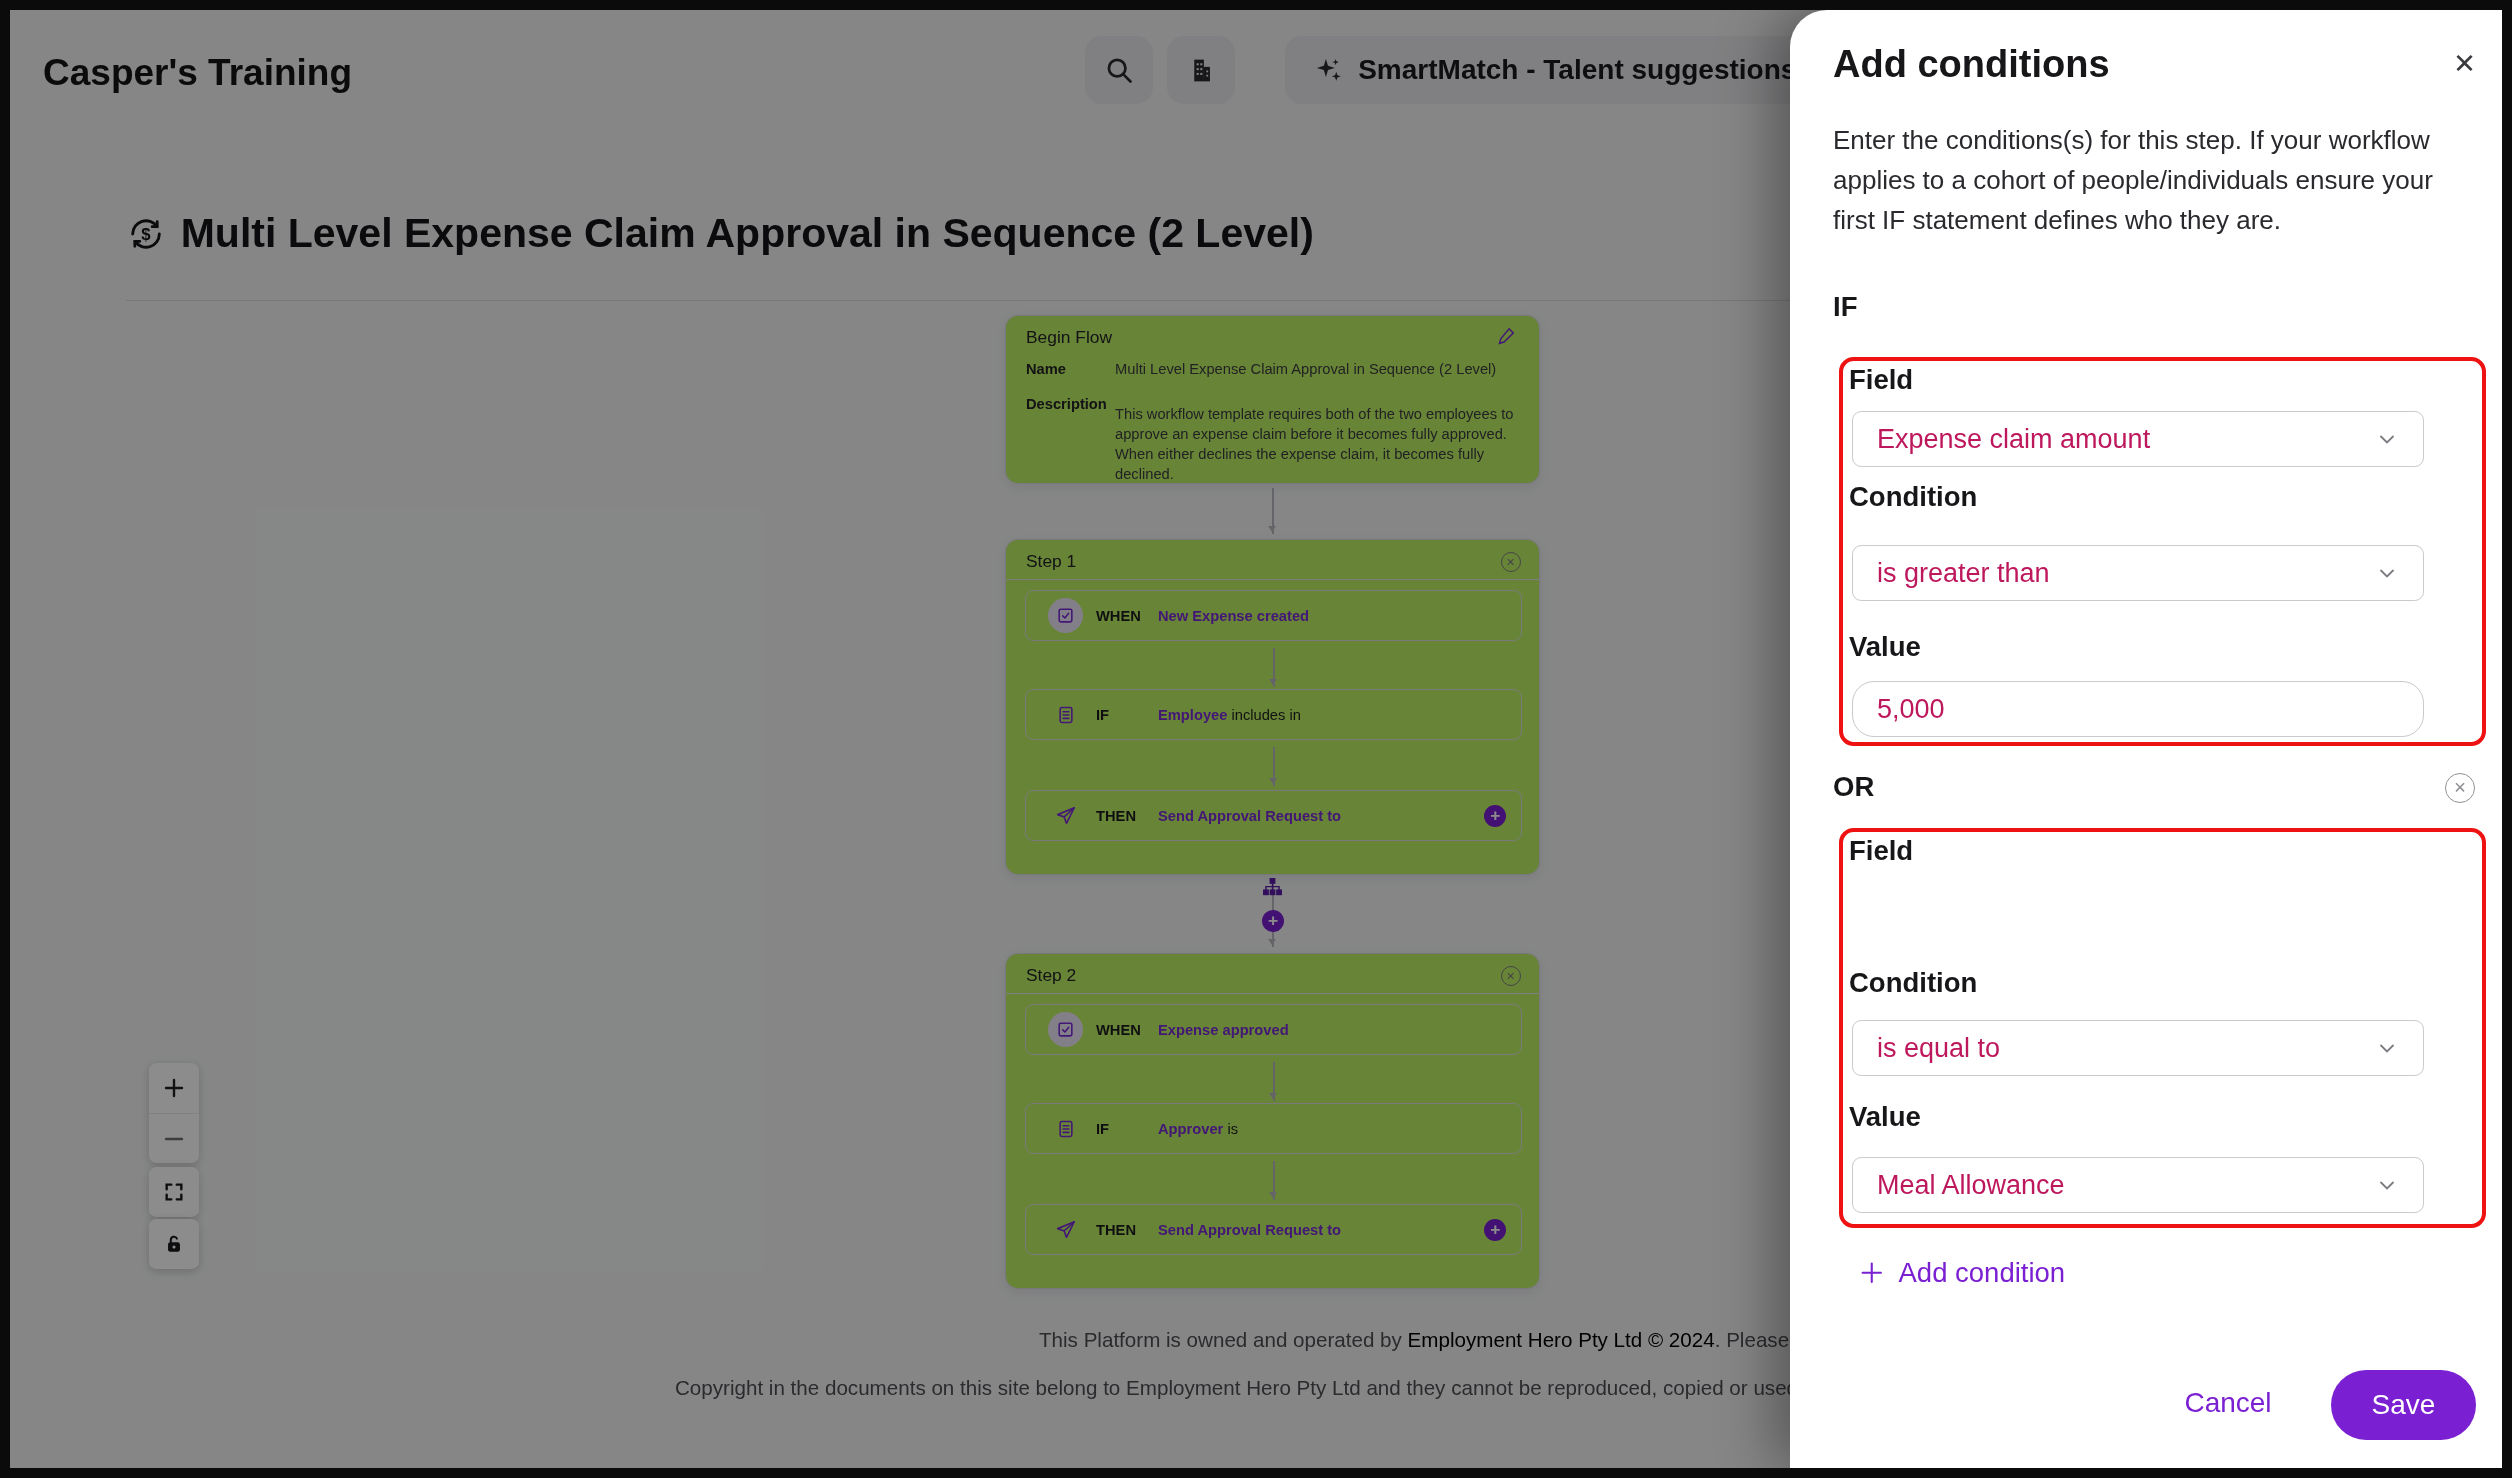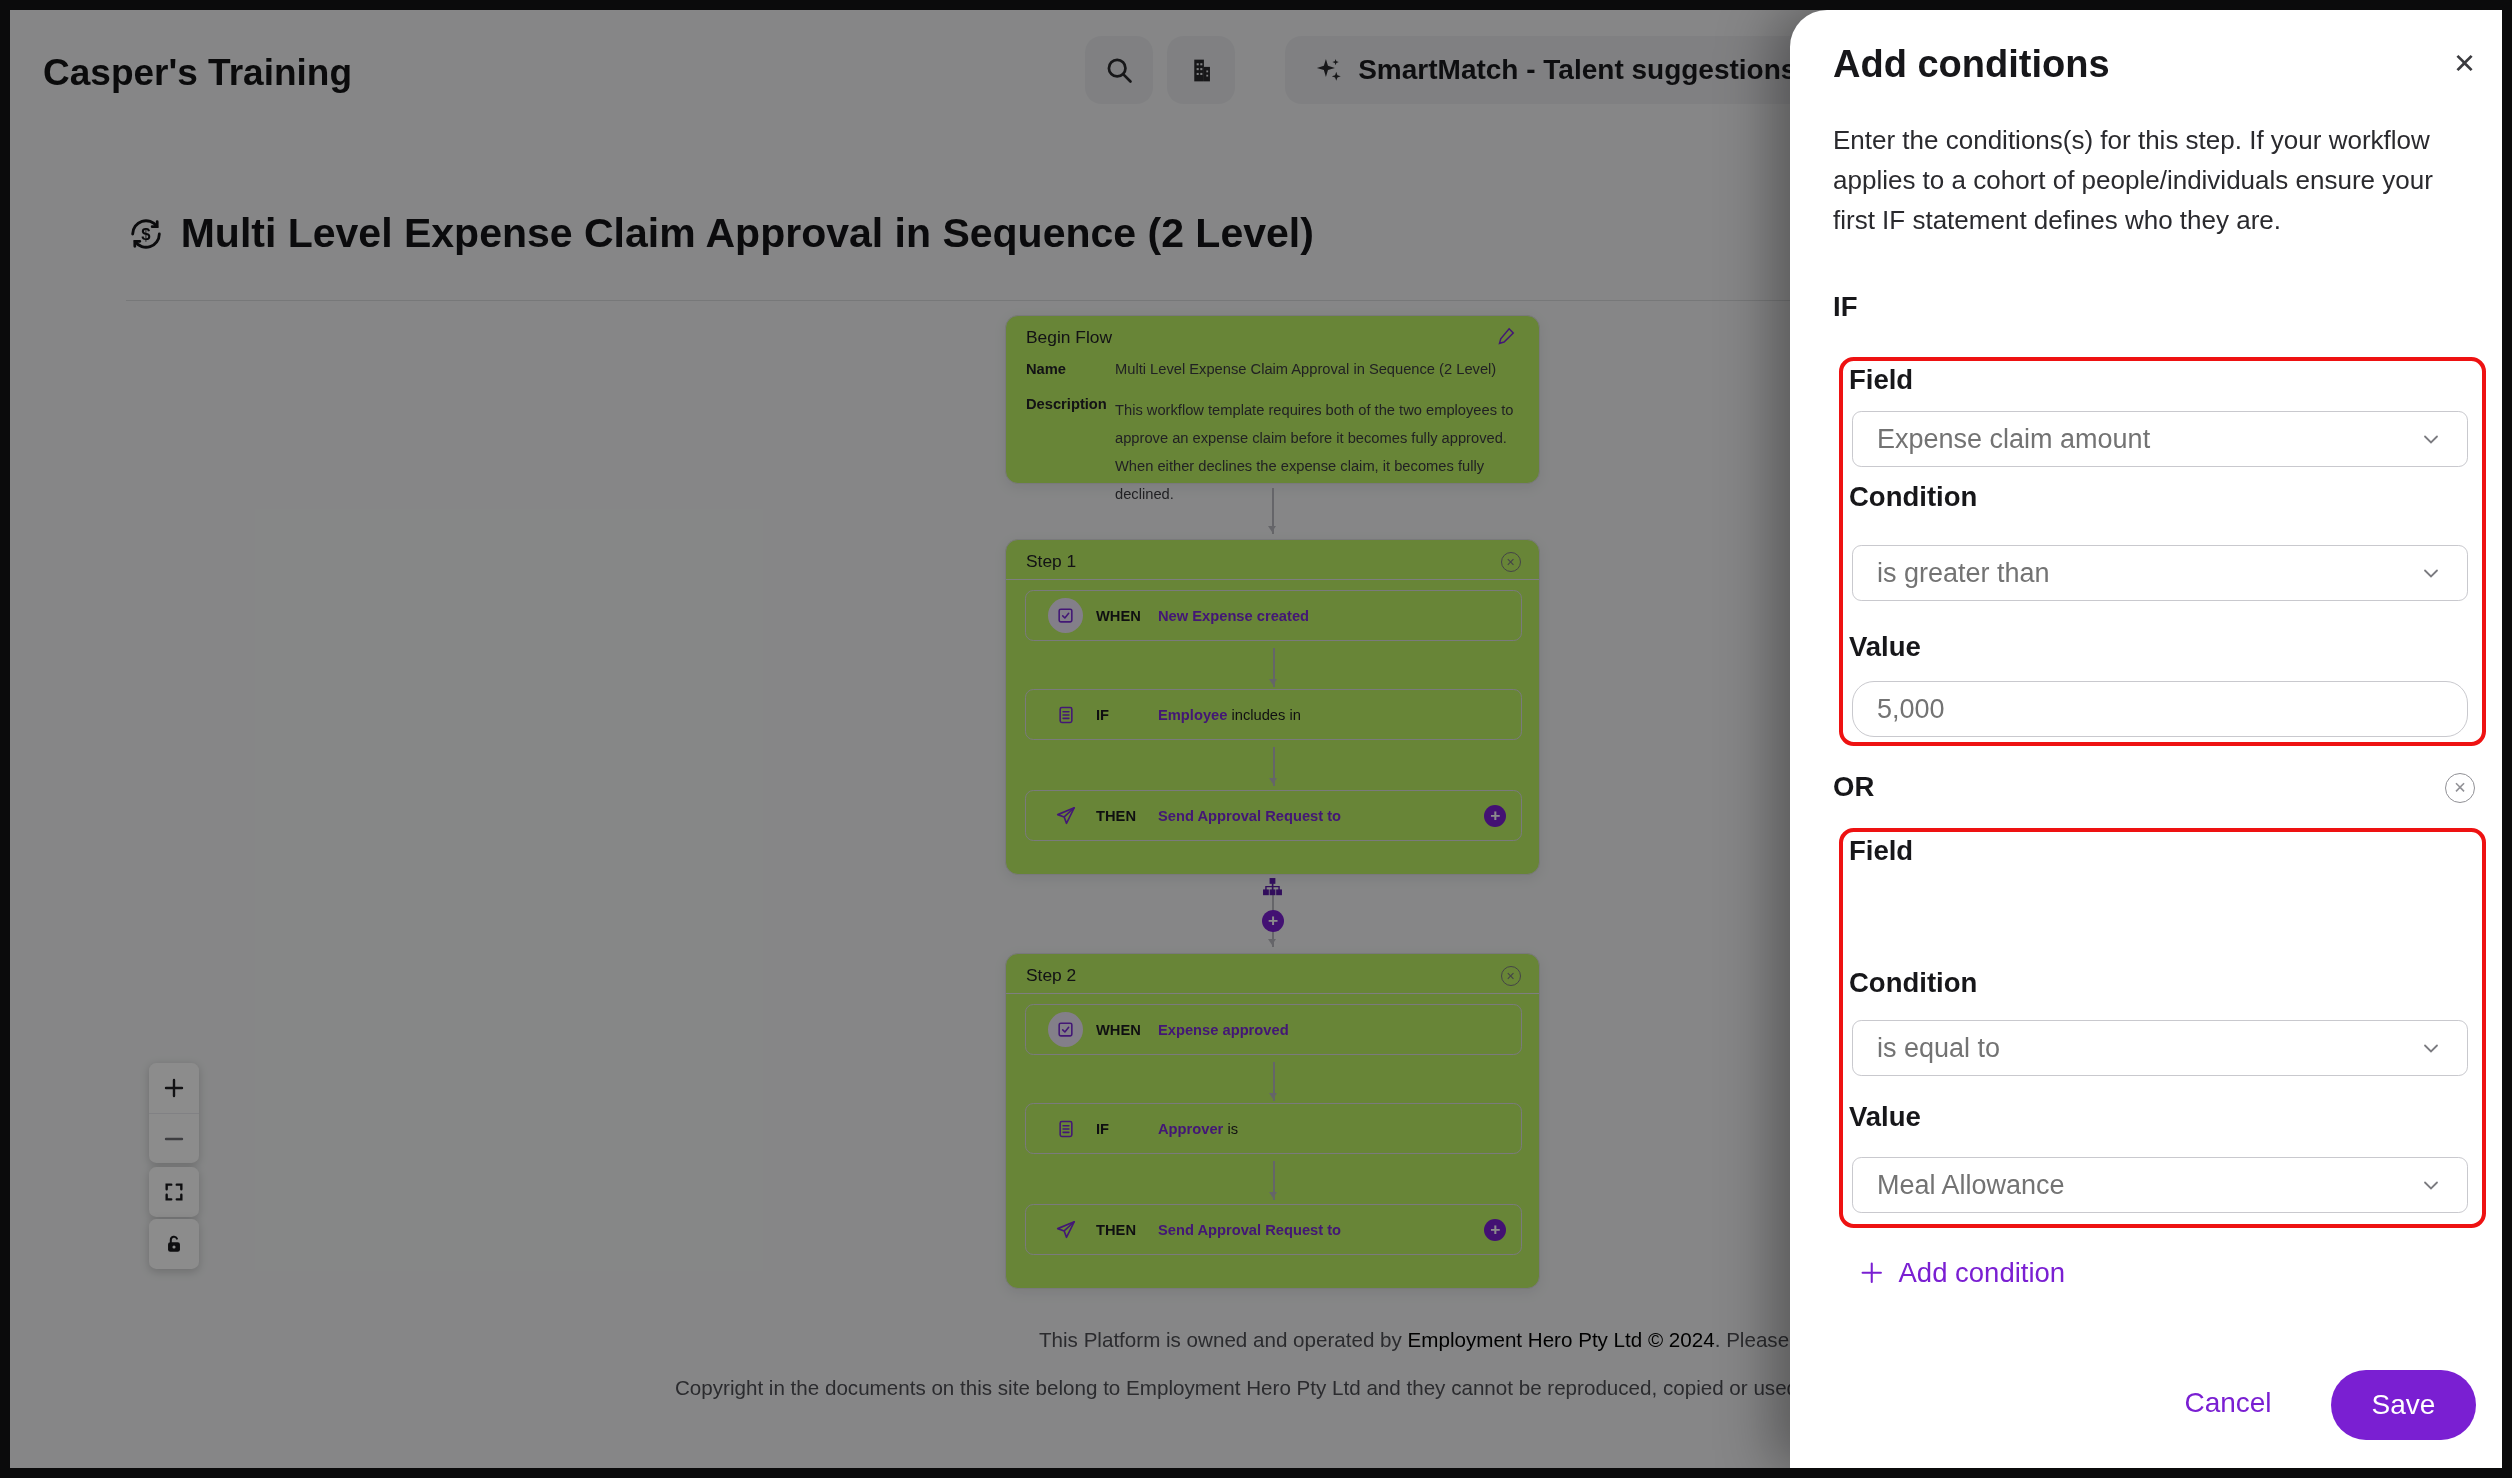--- a/index.html
+++ b/index.html
@@ -61,22 +61,22 @@
 
   
   .panel { position:absolute; top:0; right:0; width:712px; height:100%; background:#ffffff; z-index:100;
            border-top-left-radius:37px; box-shadow:-16.5px 0 55px rgba(0,0,0,.35); }
   .panel-close { position:absolute; top:40px; right:26px; font-size:27.5px; color:#3a3a3e; line-height:1; }
   .panel-title { position:absolute; left:43px; top:33px; font-size:38px; font-weight:bold; color:#17171a; }
   .panel-desc { position:absolute; left:43px; top:110px; width:636px; font-size:26px; line-height:40px; color:#2a2a2e; }
   .sec-label { position:absolute; left:43px; font-size:27.5px; font-weight:bold; color:#17171a; }
   .anno-box { position:absolute; left:49px; width:647px; border:4.6px solid #ee1212; border-radius:14.7px; }
   .fld-label { position:absolute; left:59px; font-size:27.5px; font-weight:bold; color:#17171a; }
-  .select { position:absolute; left:62px; width:616px; height:56px; border:1.4px solid #c9c9ce; border-radius:9.2px;
-            background:#fff; display:flex; align-items:center; padding:0 24px; font-size:27px; color:#737373; }
+  .select { position:absolute; left:62px; width:572px; height:56px; border:1.4px solid #c9c9ce; border-radius:9.2px;
+            background:#fff; display:flex; align-items:center; padding:0 24px; font-size:27px; color:#be185d; }
   .select .chev { margin-left:auto; color:#7b7b80; }
   .or-remove { position:absolute; left:655px; top:763px; width:30px; height:30px; border:1.8px solid #919196; border-radius:50%;
                color:#919196; font-size:15.6px; display:flex; align-items:center; justify-content:center; }
   .add-cond { position:absolute; left:68px; top:1247px; display:flex; align-items:center; gap:13px; color:#7a1fd2; }
   .add-cond .txt { font-size:27.5px;text-align:center; }
   .btn-cancel { position:absolute; left:383px; top:1377px; width:110px; font-size:28px; color:#7a1fd2; text-align:center; }
   .btn-save { position:absolute; left:541px; top:1360px; width:145px; height:70px; border-radius:35px; background:#7a1fd2;
               color:#ffffff; font-size:28px; display:flex; align-items:center; justify-content:center; }
   svg { display:block; }
 </style>
@@ -143,21 +143,21 @@
   <div class="card" style="top:305px; height:169px;">
     <div class="card-head">Begin Flow</div>
     <span class="edit-ic">
       <svg width="20" height="20" viewBox="0 0 24 24" fill="none" stroke="currentColor" stroke-width="1.8" stroke-linecap="round">
         <path d="M14.5 4.5l5 5L8.5 20.5 3 22l1.5-5.5z"></path>
       </svg>
     </span>
     <div class="kv-label" style="top:45px;">Name</div>
     <div class="kv-value" style="top:45px; width:417px; white-space:nowrap;">Multi Level Expense Claim Approval in Sequence (2 Level)</div>
     <div class="kv-label" style="top:80px;">Description</div>
-    <div class="kv-value" style="top:80px; width:424px; line-height:28px;">This workflow template requires both of the two employees to approve an expense claim before it becomes fully approved. When either declines the expense claim, it becomes fully declined.</div>
+    <div class="kv-value" style="top:88px; width:424px; line-height:20px;">This workflow template requires both of the two employees to approve an expense claim before it becomes fully approved. When either declines the expense claim, it becomes fully declined.</div>
   </div>
 
   <div class="flow-arrow" style="left:1262px; top:478px; height:46px;"></div>
 
   <div class="card" style="top:529px; height:336px;">
     <div class="card-head">Step 1</div>
     <span class="circle-x">✕</span>
     <div class="step-divider"></div>
 
     <div class="row-box" style="top:50px;">

